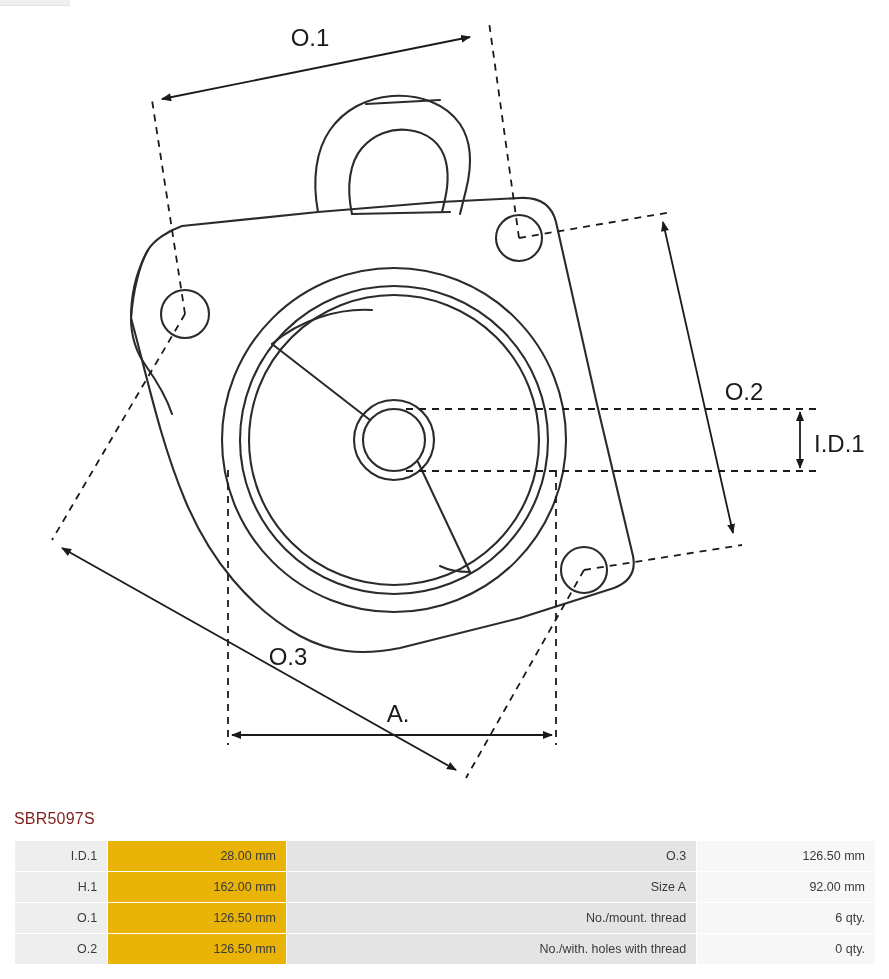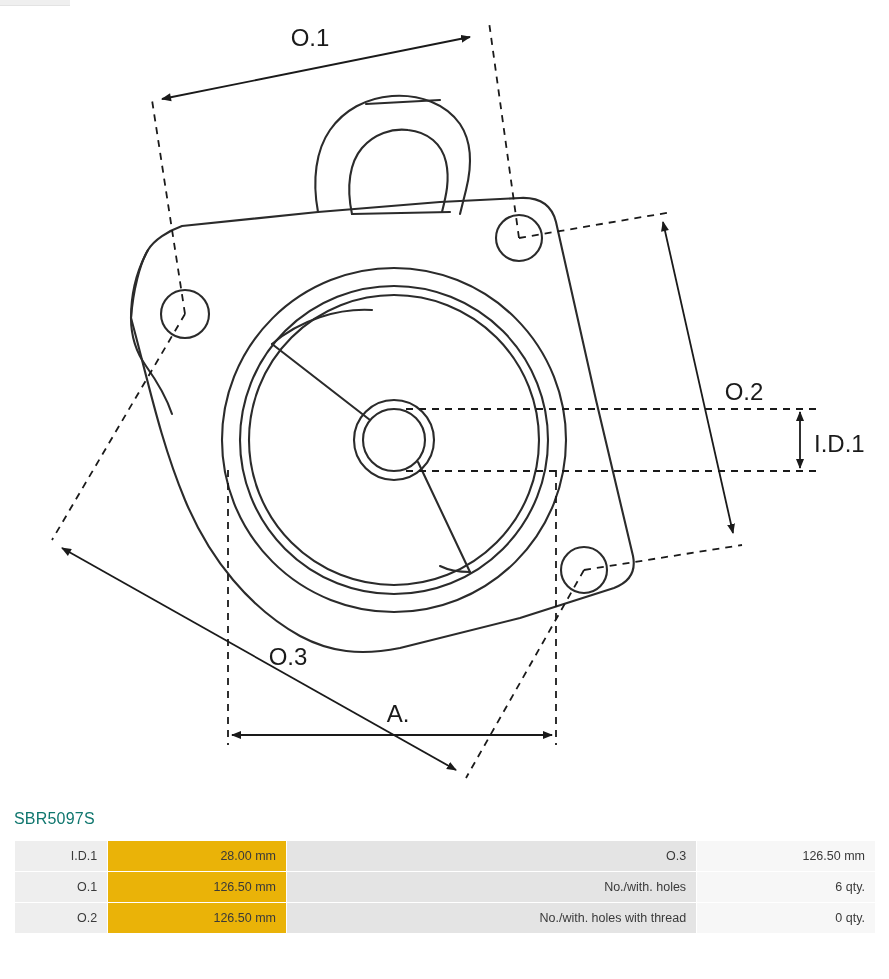--- a/index.html
+++ b/index.html
@@ -29,21 +29,21 @@
     height: 800px;
   }
   .drawing-wrap svg {
     display: block;
   }
   .part-title {
     position: absolute;
     left: 14px;
     top: 810px;
     font-size: 16px;
-    color: #0f766e;
+    color: #7f1d1d;
     letter-spacing: 0.2px;
   }
   .specs {
     position: absolute;
     left: 14px;
     top: 840px;
     width: 862px;
     border-collapse: collapse;
     font-size: 12.5px;
     color: #3a3a3a;
@@ -194,23 +194,29 @@
 
   <table class="specs">
     <tbody>
       <tr>
         <td class="lbl">I.D.1</td>
         <td class="val">28.00 mm</td>
         <td class="lbl2">O.3</td>
         <td class="val2">126.50 mm</td>
       </tr>
       <tr>
+        <td class="lbl">H.1</td>
+        <td class="val">162.00 mm</td>
+        <td class="lbl2">Size A</td>
+        <td class="val2">92.00 mm</td>
+      </tr>
+      <tr>
         <td class="lbl">O.1</td>
         <td class="val">126.50 mm</td>
-        <td class="lbl2">No./with. holes</td>
+        <td class="lbl2">No./mount. thread</td>
         <td class="val2">6 qty.</td>
       </tr>
       <tr>
         <td class="lbl">O.2</td>
         <td class="val">126.50 mm</td>
         <td class="lbl2">No./with. holes with thread</td>
         <td class="val2">0 qty.</td>
       </tr>
     </tbody>
   </table>

